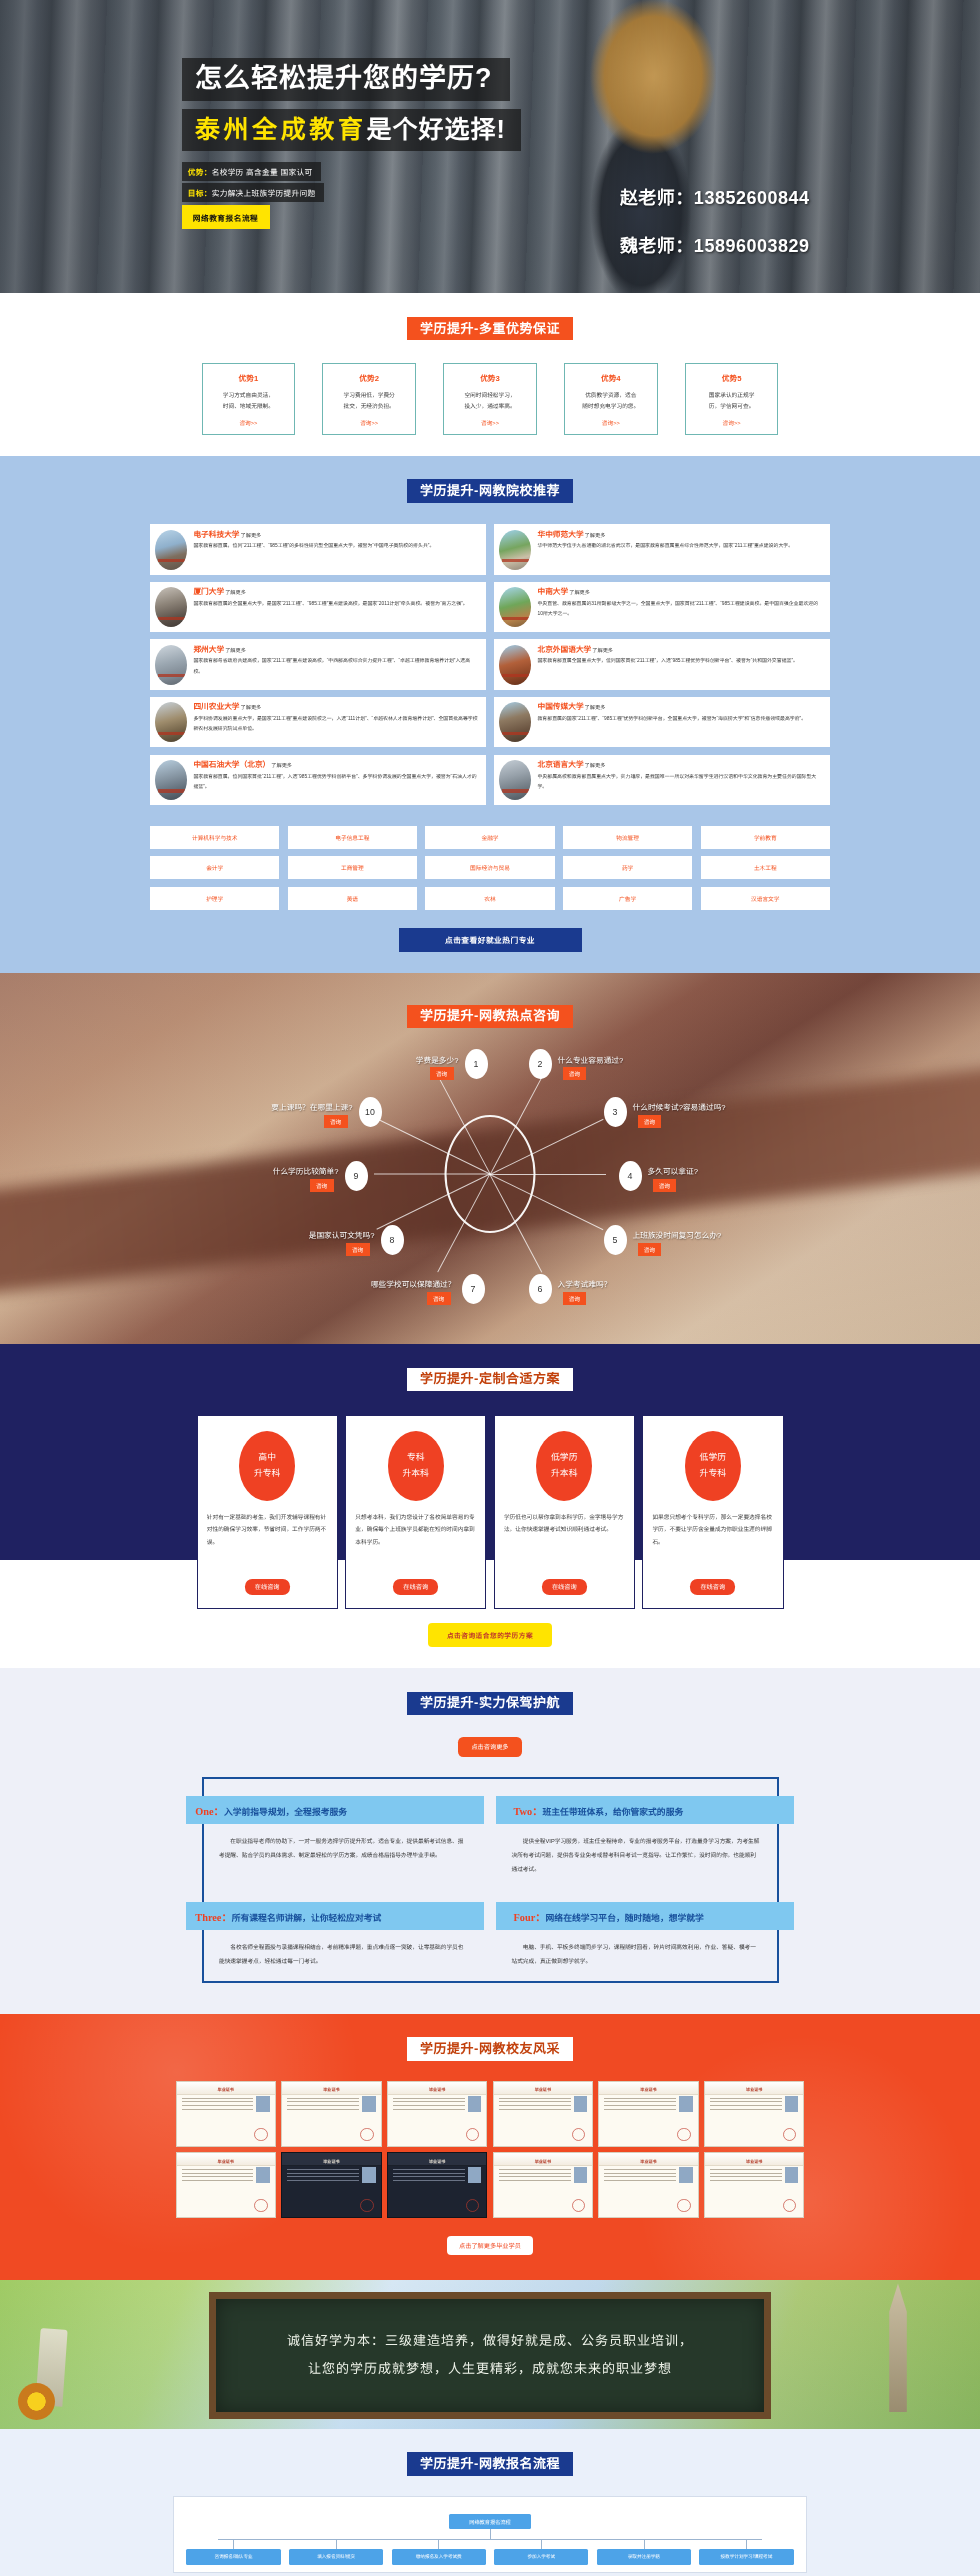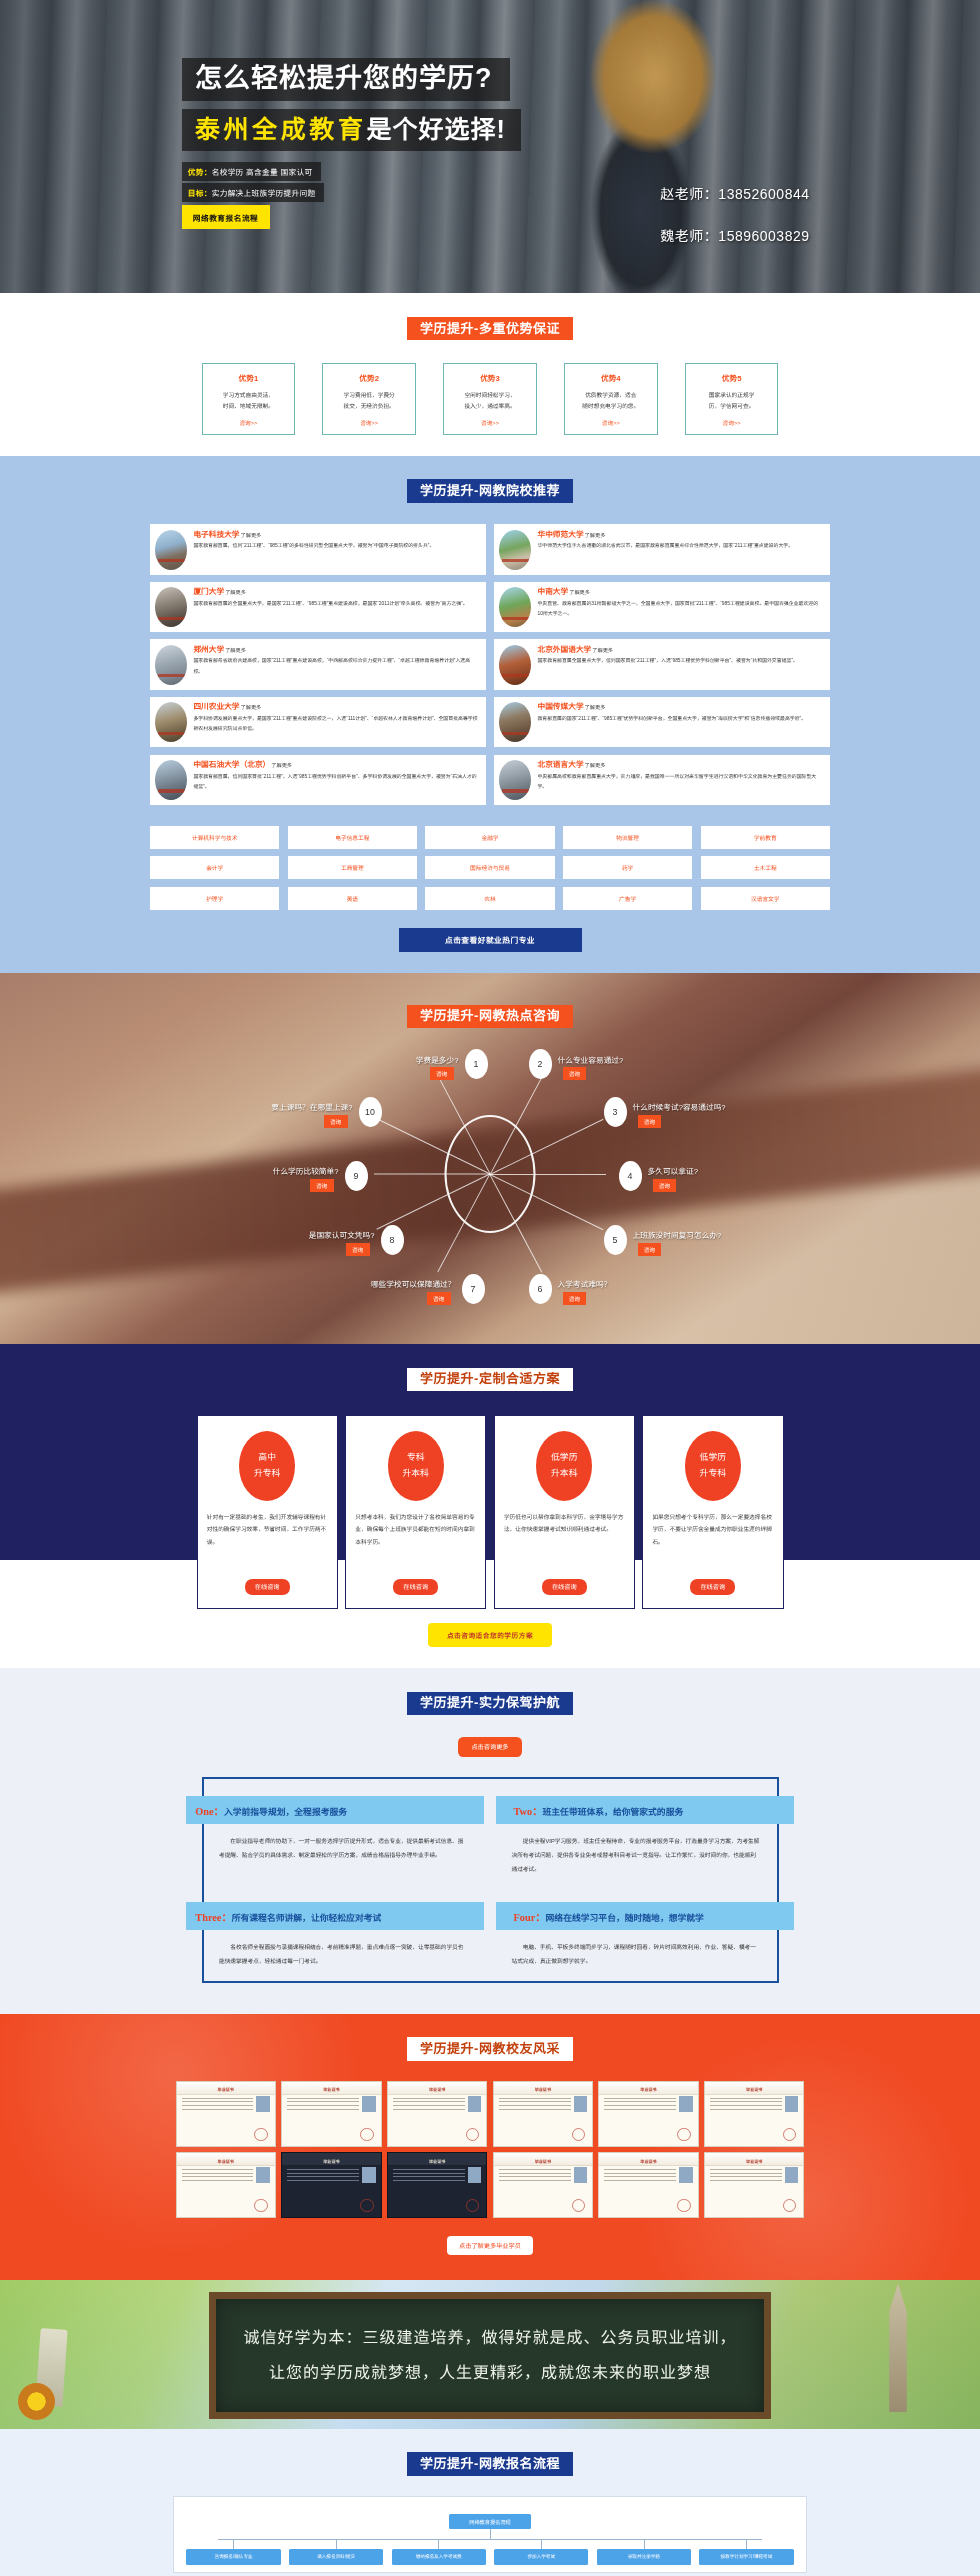--- a/index.html
+++ b/index.html
@@ -57,21 +57,21 @@
   .hero-sub.s1 { top: 162px; }
   .hero-sub.s2 { top: 183px; }
   .hero-cta {
     position: absolute; left: 52px; top: 205px;
     background: #ffe400; color: #111; font-weight: bold; font-size: 7.7px;
     padding: 6.7px 11.3px; letter-spacing: 0.5px; cursor: pointer; border: none;
     font-family: inherit;
   }
   .hero-phones { position: absolute; right: 41px; top: 183px; text-align: left; }
   .hero-phone {
-    color: #ffffff; font-size: 14px; font-weight: normal; letter-spacing: 0.5px;
+    color: #ffffff; font-size: 18px; font-weight: bold; letter-spacing: 0.5px;
     text-shadow: 1px 1px 2.6px rgba(0,0,0,.7); margin-bottom: 21.6px; white-space: nowrap;
   }
 
   
   .sec-title-wrap { text-align: center; position: relative; }
   .sec-title {
     display: inline-block; position: relative;
     font-size: 13px; font-weight: bold; letter-spacing: 0.5px;
     padding: 4.6px 13.4px 5.7px; line-height: 1;
   }
@@ -307,21 +307,21 @@
   .board-section .sun {
     position: absolute; left: 17.5px; bottom: 9.3px; width: 37px; height: 37px;
     border-radius: 50%; background: radial-gradient(circle at 50% 50%, #f7d01e 0 34%, #c97a1d 36% 100%);
   }
   .board {
     position: absolute; left: 50%; top: 11.3px; transform: translateX(-50%);
     width: 562px; height: 127px; background: #26382a; border: 7.2px solid #6b4a2a;
     display: flex; align-items: center; justify-content: center; text-align: center;
     box-shadow: inset 0 0 20.6px rgba(0,0,0,.4);
   }
-  .board-text { color: #eef3e9; font-size: 16px; line-height: 2.2; letter-spacing: 1px; }
+  .board-text { color: #eef3e9; font-size: 13px; line-height: 2.2; letter-spacing: 1px; }
 
   
   .process-section { background: #eaf0fa; padding: 23px 0 20.6px; }
   .flow {
     width: 634px; margin: 20.6px auto 0; background: #fff; border: 0.5px solid #d4ddeb;
     padding: 16.5px 12.4px 7.2px; position: relative;
   }
   .flow-top {
     width: 82px; margin: 0 auto; background: #4da3e8; color: #fff; font-size: 5.2px;
     text-align: center; padding: 4.1px 0; border-radius: 1.5px;

